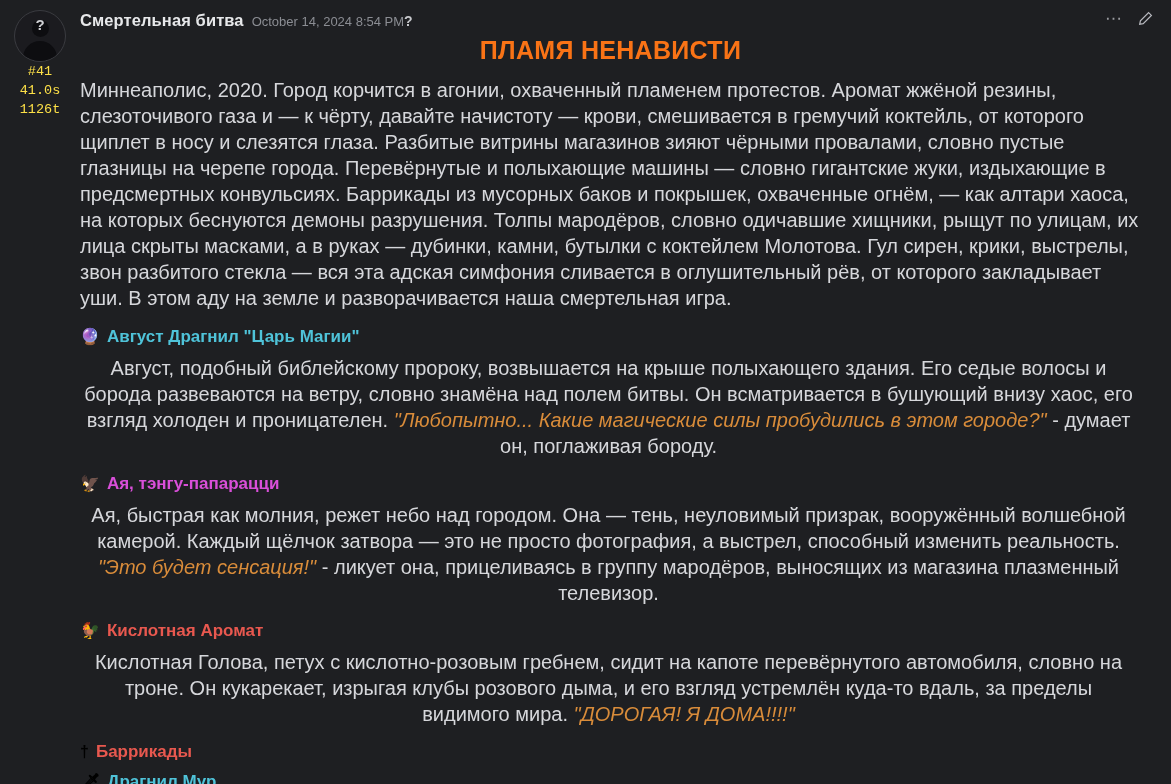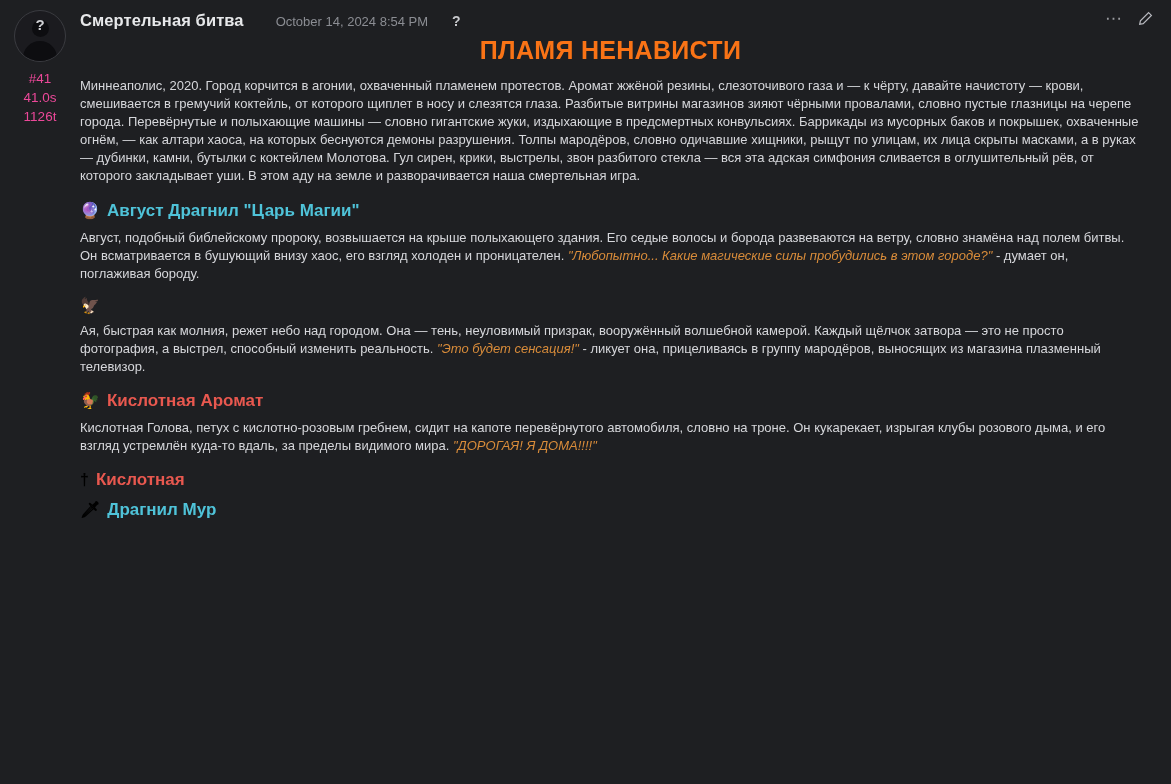--- a/index.html
+++ b/index.html
@@ -54,46 +54,46 @@
   .avatar .qmark {
     position: absolute;
     left: 0; right: 0; top: 5px;
     text-align: center;
     color: #cfd0d4;
     font-size: 15px;
     font-weight: bold;
     z-index: 3;
   }
   .gutter-stats {
-    margin-top: 7px;
     text-align: center;
-    color: #ec4899;
+    color: #fde047;
     font-size: 13.5px;
     line-height: 19px;
+    font-family: Liberation Mono, monospace;
   }
 
   
   .edge-strip {
     position: absolute;
     left: 0; top: 0;
     width: 4px; height: 784px;
   }
   .edge-strip div { width: 4px; }
 
   
   .main {
     flex: 1 1 auto;
     position: relative;
     padding: 0 30px 0 0;
     overflow: hidden;
   }
   .topbar {
     display: flex;
     align-items: baseline;
-    gap: 24px;
+    gap: 0;
     padding: 11px 0 0 0;
     height: 30px;
   }
   .author {
     color: #e7e8ea;
     font-size: 16.5px;
     font-weight: bold;
     letter-spacing: .1px;
   }
   .timestamp {
@@ -127,22 +127,22 @@
     text-align: center;
     color: #f97316;
     font-size: 25px;
     font-weight: bold;
     margin: 6px 0 12px 0;
     letter-spacing: .3px;
   }
 
   .body-text {
     color: #d6d7db;
-    font-size: 13px;
-    line-height: 18px;
+    font-size: 20px;
+    line-height: 26px;
     text-align: left;
     margin: 0 0 12px 0;
   }
   .body-text.first { margin-bottom: 14px; }
 
   .char-head {
     font-size: 17px;
     font-weight: bold;
     margin: 4px 0 6px 0;
     display: flex;
@@ -151,21 +151,21 @@
     line-height: 24px;
   }
   .char-emoji {
     font-size: 16px;
     line-height: 20px;
   }
   .quote {
     color: #d98c3a;
     font-style: italic;
   }
-  .para { margin: 0 4px 13px 0; }
+  .para { margin: 0 4px 13px 0; text-align: center; }
 </style>
 </head>
 <body>
 
 <div id="root">
 
   <div class="edge-strip" id="edge-strip">
       <div style="background: rgb(43, 31, 24); height: 87.1111px;"></div>
       <div style="background: rgb(107, 42, 24); height: 87.1111px;"></div>
       <div style="background: rgb(194, 90, 42); height: 87.1111px;"></div>
@@ -212,30 +212,31 @@
     <div class="body-text first">Миннеаполис, 2020. Город корчится в агонии, охваченный пламенем протестов. Аромат жжёной резины, слезоточивого газа и — к чёрту, давайте начистоту — крови, смешивается в гремучий коктейль, от которого щиплет в носу и слезятся глаза. Разбитые витрины магазинов зияют чёрными провалами, словно пустые глазницы на черепе города. Перевёрнутые и полыхающие машины — словно гигантские жуки, издыхающие в предсмертных конвульсиях. Баррикады из мусорных баков и покрышек, охваченные огнём, — как алтари хаоса, на которых беснуются демоны разрушения. Толпы мародёров, словно одичавшие хищники, рыщут по улицам, их лица скрыты масками, а в руках — дубинки, камни, бутылки с коктейлем Молотова. Гул сирен, крики, выстрелы, звон разбитого стекла — вся эта адская симфония сливается в оглушительный рёв, от которого закладывает уши. В этом аду на земле и разворачивается наша смертельная игра.</div>
 
     <div id="characters">
         <div class="char-head">
           <span class="char-emoji">🔮</span>
           <span style="color: rgb(79, 195, 217);">Август Драгнил "Царь Магии"</span>
         </div>
         <div class="body-text para"><span>Август, подобный библейскому пророку, возвышается на крыше полыхающего здания. Его седые волосы и борода развеваются на ветру, словно знамёна над полем битвы. Он всматривается в бушующий внизу хаос, его взгляд холоден и проницателен. </span><span class="quote">"Любопытно... Какие магические силы пробудились в этом городе?"</span><span> - думает он, поглаживая бороду.</span></div>
         <div class="char-head">
           <span class="char-emoji">🦅</span>
+          <span style="color: rgb(217, 79, 217);">Ая, тэнгу-папарацци</span>
         </div>
         <div class="body-text para"><span>Ая, быстрая как молния, режет небо над городом. Она — тень, неуловимый призрак, вооружённый волшебной камерой. Каждый щёлчок затвора — это не просто фотография, а выстрел, способный изменить реальность. </span><span class="quote">"Это будет сенсация!"</span><span> - ликует она, прицеливаясь в группу мародёров, выносящих из магазина плазменный телевизор.</span></div>
         <div class="char-head">
           <span class="char-emoji">🐓</span>
           <span style="color: rgb(232, 88, 79);">Кислотная Аромат</span>
         </div>
         <div class="body-text para"><span>Кислотная Голова, петух с кислотно-розовым гребнем, сидит на капоте перевёрнутого автомобиля, словно на троне. Он кукарекает, изрыгая клубы розового дыма, и его взгляд устремлён куда-то вдаль, за пределы видимого мира. </span><span class="quote">"ДОРОГАЯ! Я ДОМА!!!!"</span></div>
         <div class="char-head">
           <span class="char-emoji">†</span>
-          <span style="color: rgb(232, 88, 79);">Кислотная</span>
+          <span style="color: rgb(232, 88, 79);">Баррикады</span>
         </div>
         <div class="char-head">
           <span class="char-emoji">🗡</span>
           <span style="color: rgb(79, 195, 217);">Драгнил Мур</span>
         </div>
       </div>
 
   </div>
 </div>
 

